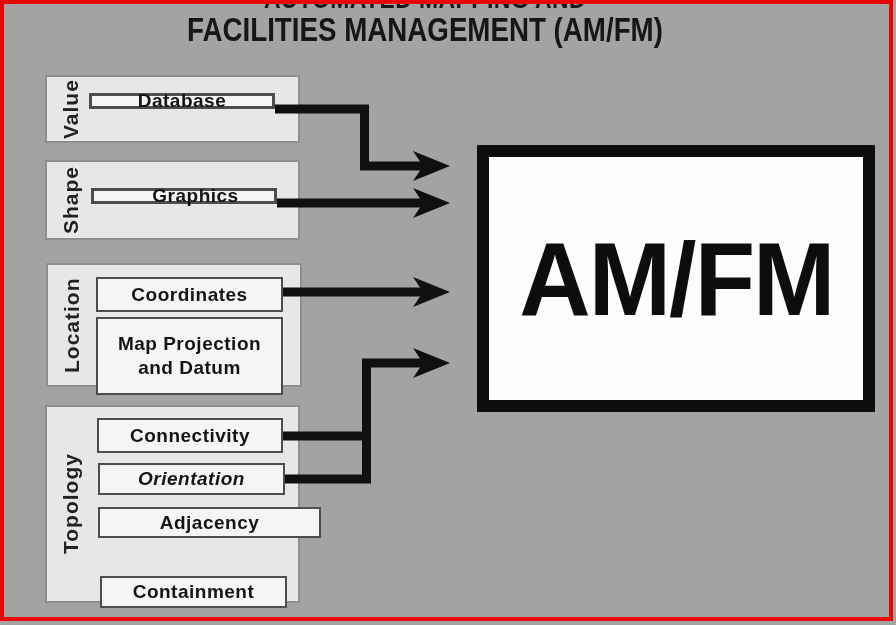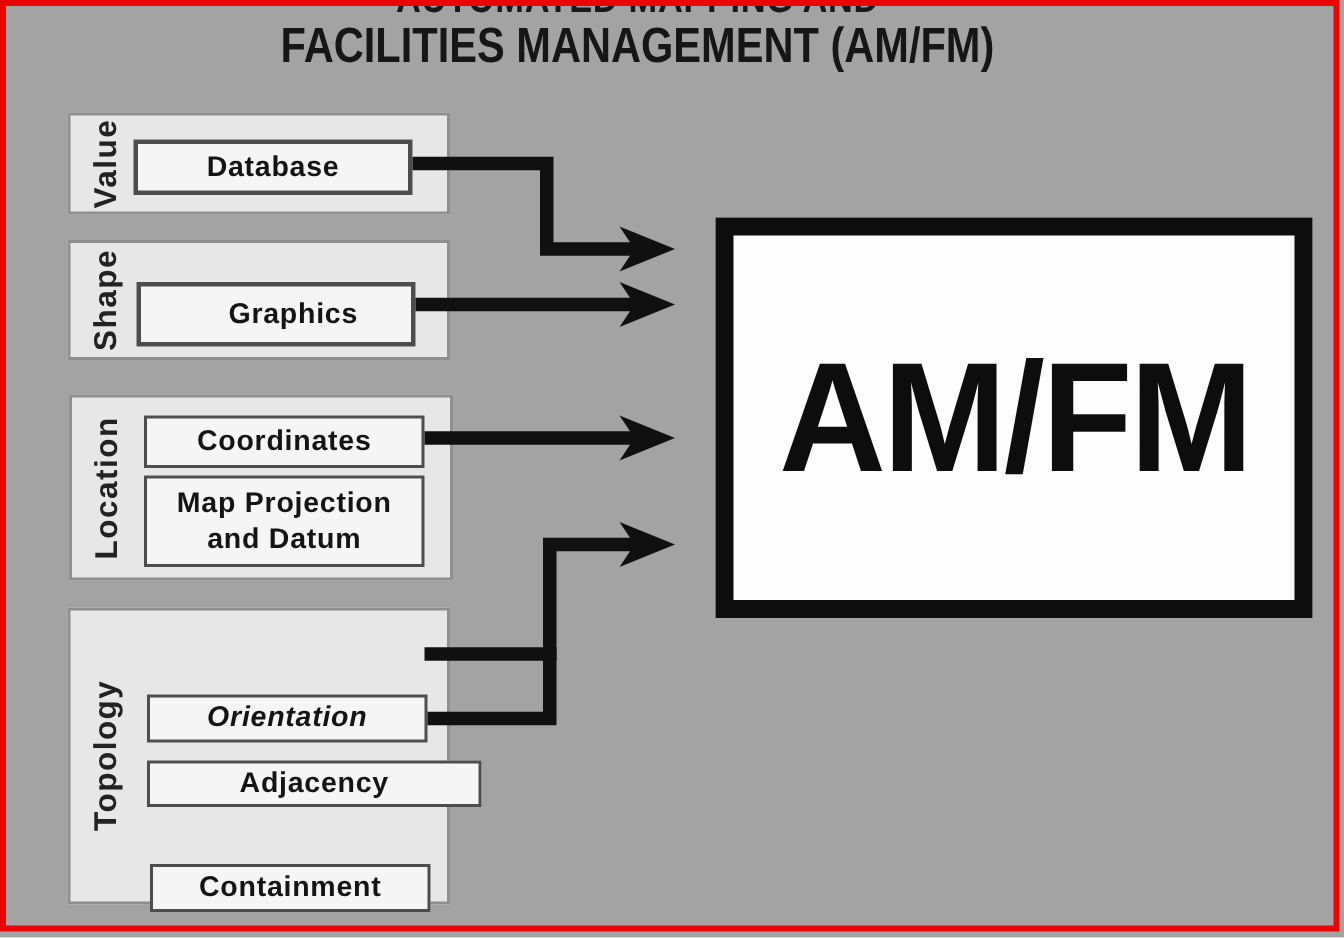--- a/index.html
+++ b/index.html
@@ -77,36 +77,39 @@
   </div>
 
   <div class="group" style="left:46px; top:263px; width:256px; height:124px;">
     <span class="vlabel">Location</span>
   </div>
 
   <div class="group" style="left:45px; top:405px; width:255px; height:198px;">
     <span class="vlabel">Topology</span>
   </div>
 
-  <div class="item" id="i-database" style="left:89px; top:93px; width:186px; height:37px;">
+  <div class="item" id="i-database" style="left:89px; top:93px; width:186px; height:16px;">
     <span>Database</span>
   </div>
 
-  <div class="item" id="i-graphics" style="left:91px; top:188px; width:186px; height:43px;padding-left:23px;">
+  <div class="item" id="i-graphics" style="left:91px; top:188px; width:186px; height:16px;padding-left:23px;">
     <span>Graphics</span>
   </div>
 
   <div class="item" id="i-coordinates" style="left:96px; top:277px; width:187px; height:35px;text-align:right;">
     <span>Coordinates</span>
   </div>
 
-  <div class="item" id="i-mapproj" style="left:96px; top:317px; width:187px; height:61px;">
+  <div class="item" id="i-mapproj" style="left:96px; top:317px; width:187px; height:78px;">
     <span class="wrap-narrow">Map Projection and Datum</span>
   </div>
 
+  <div class="item" id="i-connectivity" style="left:97px; top:418px; width:186px; height:35px;">
+    <span>Connectivity</span>
+  </div>
 
   <div class="item" id="i-orientation" style="left:98px; top:463px; width:187px; height:32px;font-style:italic;">
     <span>Orientation</span>
   </div>
 
   <div class="item" id="i-adjacency" style="left:98px; top:507px; width:223px; height:31px;">
     <span>Adjacency</span>
   </div>
 
   <div class="item" id="i-containment" style="left:100px; top:576px; width:187px; height:32px;">

